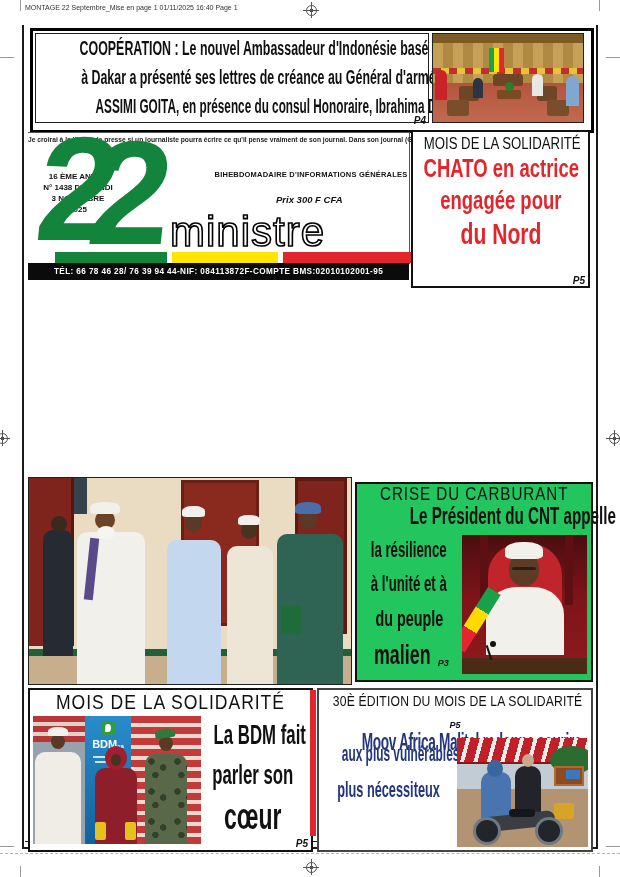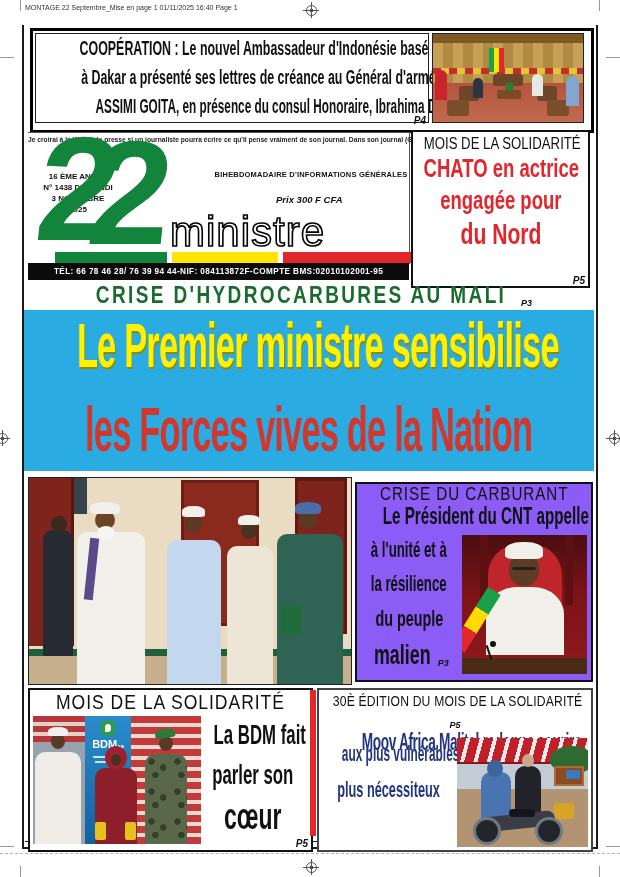--- a/index.html
+++ b/index.html
@@ -100,32 +100,21 @@
   <div class="abs ctr nw" style="left:28px;top:263px;width:381px;height:17px;background:#0B0B0B;color:#fff;font-size:8.2px;font-weight:bold;line-height:17px;letter-spacing:0.4px;">TÉL: 66 78 46 28/ 76 39 94 44-NIF: 084113872F-COMPTE BMS:02010102001-95</div>
 
   <div class="abs" style="left:411px;top:130px;width:175px;height:154px;border:2px solid #111;background:#fff;text-align:center;">
     <div style="margin-top:3px;"><span class="sq" style="font-size:15px;transform:scale(0.88,1.1);">MOIS DE LA SOLIDARITÉ</span></div>
     <div style="line-height:30px;margin-top:1px;"><span class="sq" style="font-size:21px;font-weight:bold;color:#E3262C;transform:scale(0.88,1.25);">CHATO en actrice</span></div>
     <div style="line-height:30px;"><span class="sq" style="font-size:21px;font-weight:bold;color:#E3262C;transform:scale(0.88,1.25);">engagée pour</span></div>
     <div style="line-height:32px;"><span class="sq" style="font-size:24px;font-weight:bold;color:#E3262C;transform:scale(0.88,1.25);">du Nord</span></div>
     <span class="pageref abs" style="right:3px;bottom:0;">P5</span>
   </div>
 
-  <div class="abs ctr" style="left:22px;top:284px;width:573px;">
-    <span class="sq" style="font-size:20px;font-weight:bold;color:#1A6C2E;letter-spacing:2.5px;transform:scale(0.95,1.15);">CRISE D'HYDROCARBURES AU MALI</span><span class="pageref" style="font-size:9px;vertical-align:sub;margin-left:4px;">P3</span>
-  </div>
-
-  <div class="abs" style="left:24px;top:310px;width:570px;height:161px;background:#2AACE3;text-align:center;">
-    <div class="abs ctr" style="left:0;top:2px;width:100%;line-height:72px;">
-      <span class="sq" style="font-size:42px;font-weight:bold;color:#FFF100;letter-spacing:-1px;transform:scale(0.82,1.5);text-shadow:1px 1px 0 #8a8a00;">Le Premier ministre sensibilise</span>
-    </div>
-    <div class="abs ctr" style="left:0;top:86px;width:100%;line-height:72px;">
-      <span class="sq" style="font-size:42px;font-weight:bold;color:#D0372E;letter-spacing:-1px;transform:scale(0.82,1.5);">les Forces vives de la Nation</span>
-    </div>
-  </div>
+
 
   <div class="abs" style="left:28px;top:477px;width:322px;height:206px;border:1px solid #222;overflow:hidden;background:#E9DCC3;">
     <div class="box" style="left:0;top:0;width:58px;height:36px;background:#36434C;"></div>
     <div class="box" style="left:0;top:0;width:42px;height:168px;background:#7E241C;border-right:3px solid #5A150F;"></div>
     <div class="box" style="left:152px;top:2px;width:78px;height:146px;background:#8A2A1E;box-shadow:inset 0 0 0 3px #6B1E14;"></div>
     <div class="box" style="right:4px;top:0;width:52px;height:156px;background:#7E241C;box-shadow:inset 0 0 0 3px #601810;"></div>
     <div class="box" style="left:0;bottom:0;width:100%;height:30px;background:#C7AE8C;"></div>
     <div class="box" style="left:0;bottom:28px;width:100%;height:7px;background:#20603A;"></div>
     <div class="fig" style="left:14px;top:52px;width:30px;height:126px;background:#262B33;"></div>
     <div class="hd" style="left:22px;top:38px;width:16px;height:16px;background:#3A2A1E;"></div>
@@ -139,26 +128,26 @@
     <div class="cap" style="left:153px;top:28px;width:23px;height:11px;"></div>
     <div class="fig" style="left:198px;top:68px;width:46px;height:138px;background:#EDE6D6;"></div>
     <div class="hd" style="left:212px;top:44px;width:16px;height:17px;background:#4A3220;"></div>
     <div class="cap" style="left:209px;top:37px;width:22px;height:10px;"></div>
     <div class="fig" style="left:248px;top:56px;width:66px;height:150px;background:#2F6455;"></div>
     <div class="hd" style="left:270px;top:32px;width:18px;height:19px;background:#5A3A26;"></div>
     <div class="cap" style="left:266px;top:24px;width:26px;height:12px;background:#4A6FA8;"></div>
     <div class="box" style="left:252px;top:128px;width:20px;height:28px;background:#1F6B3A;border-radius:2px;"></div>
   </div>
 
-  <div class="abs" style="left:355px;top:482px;width:234px;height:196px;border:2px solid #111;background:#8b5cf6;">
+  <div class="abs" style="left:355px;top:482px;width:234px;height:196px;border:2px solid #111;background:#22c55e;">
     <div class="ctr" style="margin-top:2px;"><span class="sq" style="font-size:16px;letter-spacing:1px;transform:scale(0.95,1.1);">CRISE DU CARBURANT</span></div>
-    <div class="ctr" style="line-height:26px;"><span class="sq" style="font-size:19px;font-weight:bold;transform:scale(0.8,1.3);">Le Président du CNT appelle</span></div>
+    <div class="ctr" style="line-height:26px;padding-left:27px;"><span class="sq" style="font-size:19px;font-weight:bold;transform:scale(0.8,1.3);">Le Président du CNT appelle</span></div>
     <div class="abs ctr" style="left:0;top:50px;width:104px;">
+      <div style="line-height:34px;"><span class="sq" style="font-size:17px;font-weight:bold;transform:scale(0.78,1.3);">la résilience</span></div>
       <div style="line-height:34px;"><span class="sq" style="font-size:17px;font-weight:bold;transform:scale(0.78,1.3);">à l'unité et à</span></div>
-      <div style="line-height:34px;"><span class="sq" style="font-size:17px;font-weight:bold;transform:scale(0.78,1.3);">la résilience</span></div>
       <div style="line-height:34px;"><span class="sq" style="font-size:17.5px;font-weight:bold;transform:scale(0.82,1.3);">du peuple</span></div>
       <div style="line-height:36px;"><span class="sq" style="font-size:21px;font-weight:bold;transform:scale(0.85,1.3);">malien</span><span class="pageref" style="font-size:9px;vertical-align:sub;margin-left:2px;">P3</span></div>
     </div>
 
     <div class="abs" style="left:105px;top:51px;width:125px;height:139px;overflow:hidden;background:linear-gradient(180deg,#4A0E10,#7E1418 45%,#8E1A1E);">
       <div class="box" style="left:18px;top:0;width:8px;height:70px;background:#5E0F12;"></div>
       <div class="box" style="right:14px;top:0;width:8px;height:70px;background:#5E0F12;"></div>
       <div class="box" style="left:26px;top:10px;width:74px;height:80px;background:#C0252B;border-radius:38% 38% 0 0;"></div>
       <div class="fig" style="left:24px;top:52px;width:78px;height:68px;background:#F2F0EA;border-radius:40% 40% 0 0;"></div>
       <div class="box" style="left:26px;top:52px;width:15px;height:68px;transform:rotate(32deg);transform-origin:top left;background:linear-gradient(180deg,#18A04A 0 34%,#FFD900 34% 67%,#E3262C 67%);"></div>

